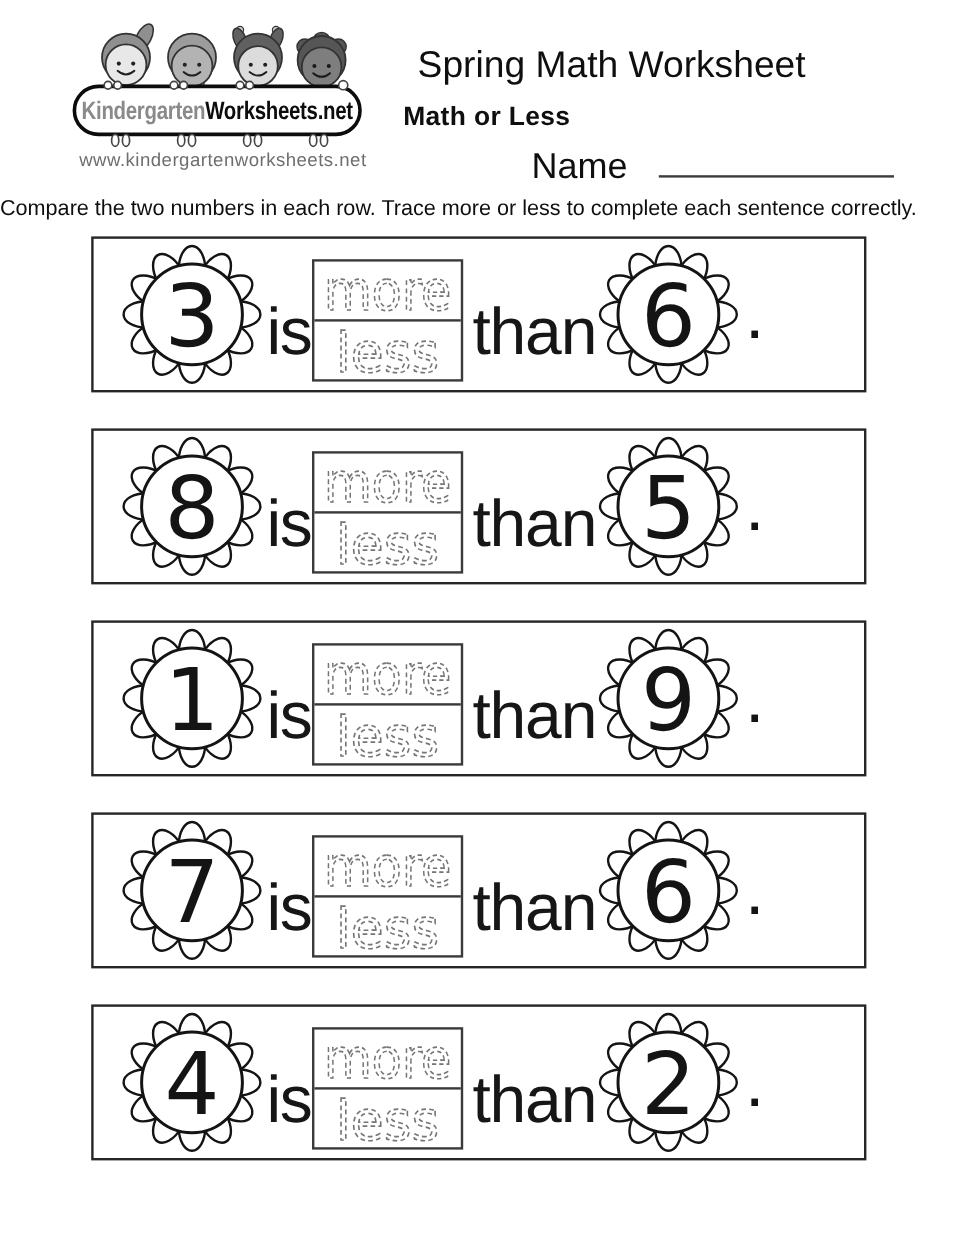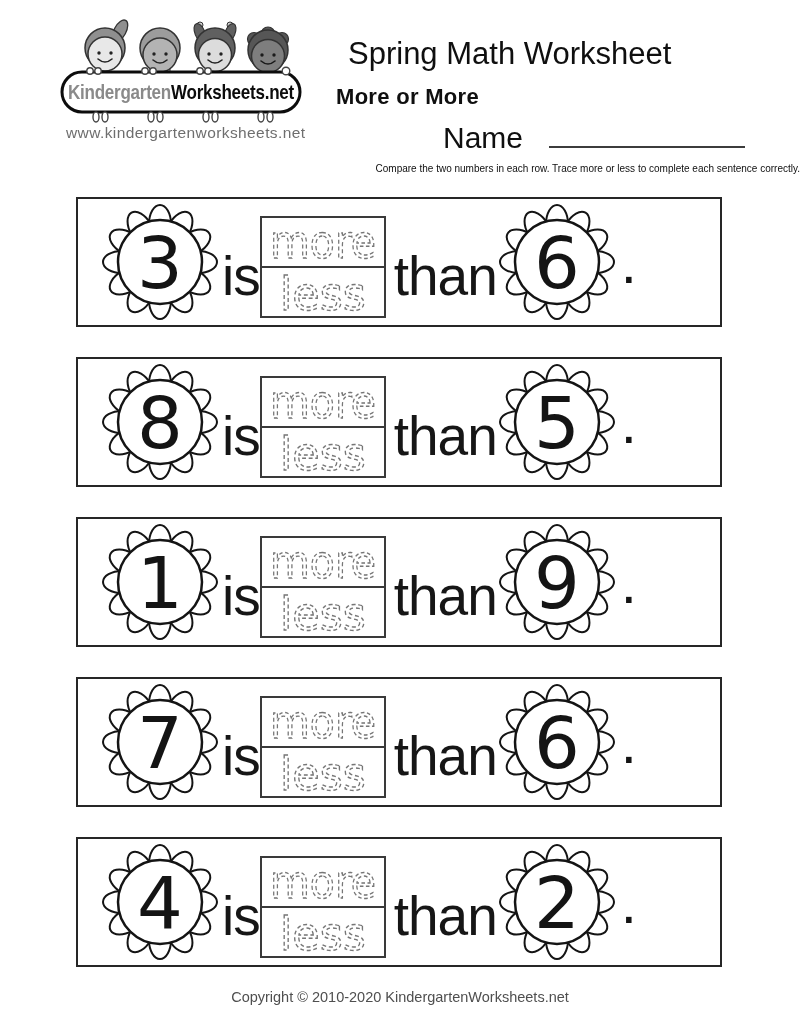--- a/index.html
+++ b/index.html
@@ -12,22 +12,22 @@
   .logo text{font-family:"Liberation Sans",sans-serif;}
   .banner-text{font-size:21px;font-weight:bold;letter-spacing:-0.3px;}
   .logo-url{font-size:15.5px;fill:#6e6e6e;letter-spacing:0.4px;}
   
   .title-block{position:absolute;left:336px;top:24px;}
   .page-title{font-size:31px;font-weight:400;color:#0f0f0f;margin:12px;line-height:1.15;}
   .page-subtitle{font-size:22px;font-weight:700;color:#0f0f0f;margin:7px 0 0 0;letter-spacing:0.3px;}
   .name-row{position:absolute;left:443px;top:120px;width:302px;display:flex;align-items:baseline;gap:26px;}
   .name-label{font-size:30px;color:#0f0f0f;}
   .name-line{flex:1;border-bottom:2.5px solid #3c3c3c;height:26px;}
-  .instructions{position:absolute;top:163px;left:0;width:100%;text-align:right;
-    font-size:10px;color:#0f0f0f;}
+  .instructions{position:absolute;top:163px;left:0;width:100%;text-align:left;
+    font-size:18px;color:#0f0f0f;}
   
   .rows{position:absolute;left:76px;top:197px;}
   .wrow{
     box-sizing:border-box;width:646px;height:130px;border:2px solid #262626;
     margin-bottom:30px;display:flex;align-items:center;padding-left:22px;background:#fff;
   }
   .flower{width:120px;height:124px;flex-shrink:0;}
   .flower-num{font-family:"DejaVu Sans",sans-serif;font-size:72px;fill:#141414;}
   .w{font-size:55px;color:#161616;letter-spacing:-1px;position:relative;top:14px;white-space:nowrap;}
   .w-is{margin-left:2px;}
@@ -141,21 +141,21 @@
         <ellipse cx="209" cy="105" rx="3" ry="5"></ellipse>
           <ellipse cx="218" cy="105" rx="3" ry="5"></ellipse>
       </g>
       <text class="banner-text" x="129" y="87" text-anchor="middle" textLength="226" lengthAdjust="spacingAndGlyphs"><tspan fill="#8a8a8a">Kindergarten</tspan><tspan fill="#0c0c0c">Worksheets.net</tspan></text>
     </g>
     <text class="logo-url" x="14" y="126">www.kindergartenworksheets.net</text>
   </svg>
 
   <div class="title-block">
     <h1 class="page-title">Spring Math Worksheet</h1>
-    <div class="page-subtitle">More or More</div>
+    <div class="page-subtitle">Math or Less</div>
   </div>
 
   <div class="name-row">
     <span class="name-label">Name</span>
     <span class="name-line"></span>
   </div>
 
   <div class="instructions">Compare the two numbers in each row. Trace more or less to complete each sentence correctly.</div>
 
   <div class="rows">
@@ -271,16 +271,15 @@
       <svg class="flower" viewBox="0 0 120 124">
         <use href="#flower-ring"></use>
         <text class="flower-num" x="60" y="88" text-anchor="middle">2</text>
       </svg>
       <span class="period">.</span>
     </div>
 
   </div>
 
   <div class="footer">
-    <div>Copyright © 2010-2020 KindergartenWorksheets.net</div>
   </div>
 
 </div>
 
 </body></html>

